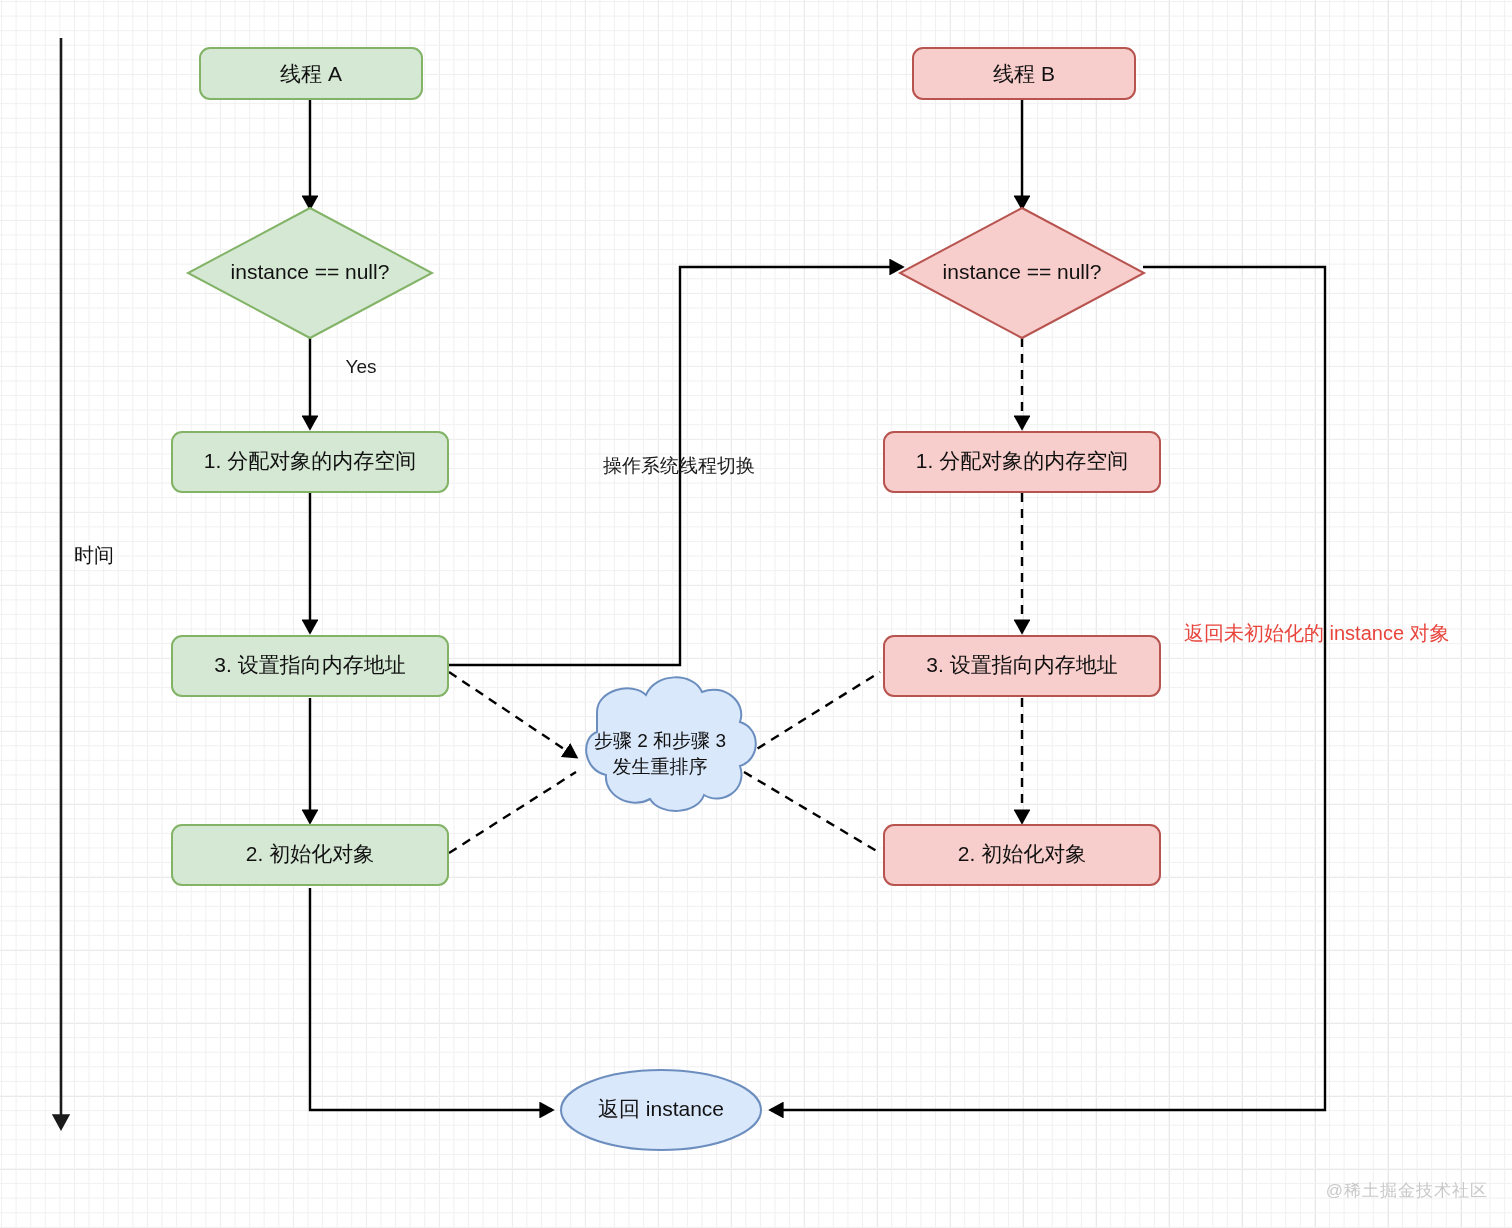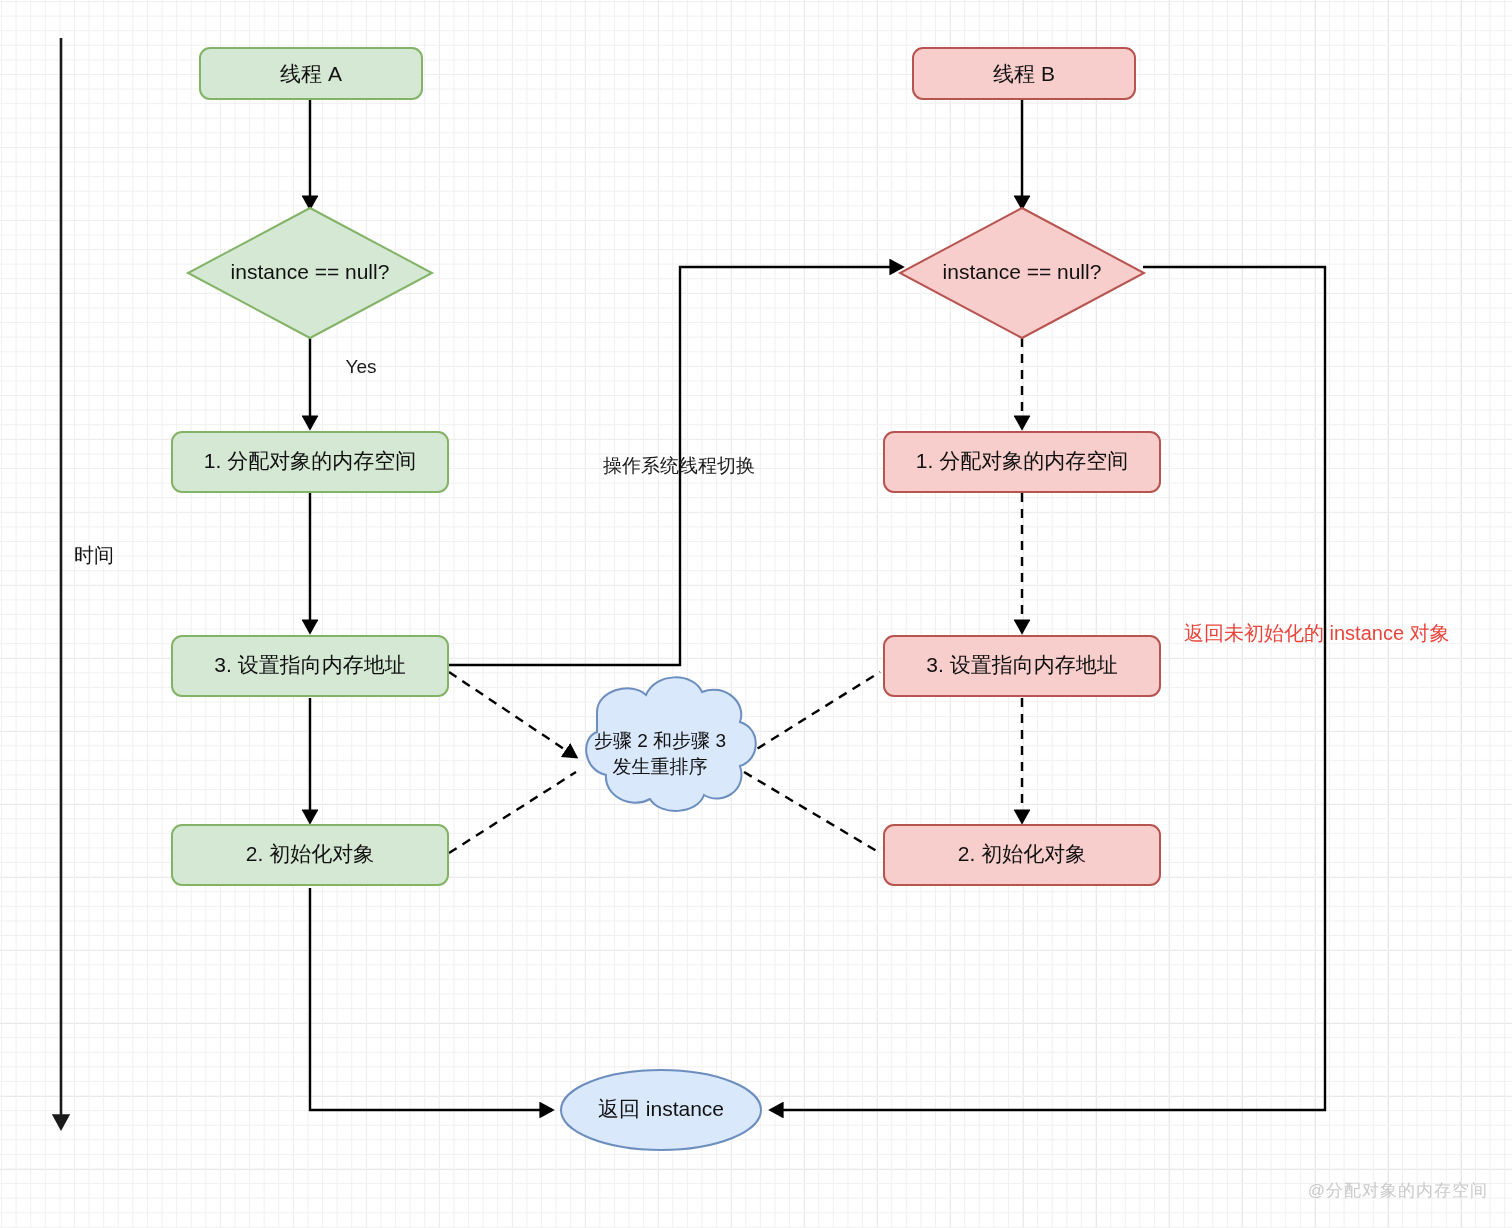--- a/index.html
+++ b/index.html
@@ -206,15 +206,15 @@
 
     <g>
       <ellipse cx="661" cy="1110" rx="100" ry="40" fill="#dae8fc" stroke="#6c8ebf" stroke-width="2"></ellipse>
       <text class="node-text" x="661" y="1110">返回 instance</text>
     </g>
 
     <text class="note-text" x="1184" y="635">返回未初始化的 instance 对象</text>
 
   </svg>
 
-  <div class="watermark">@分配对象的内存空间</div>
+  <div class="watermark">@稀土掘金技术社区</div>
 
 </div>
 
 </body></html>

